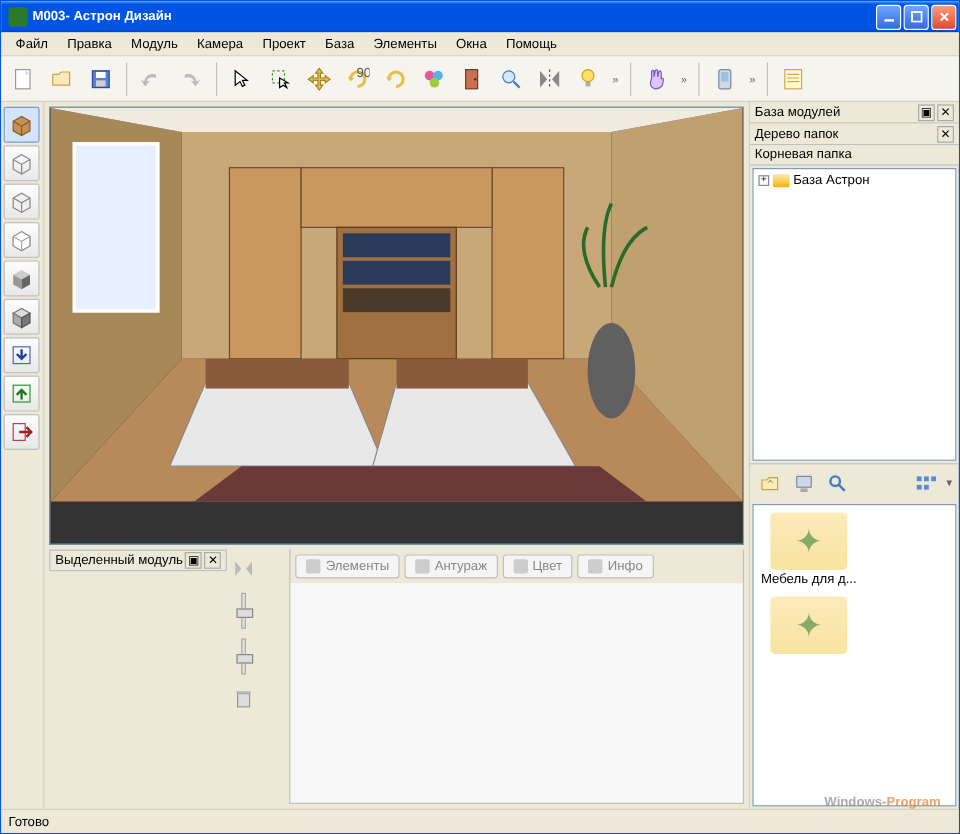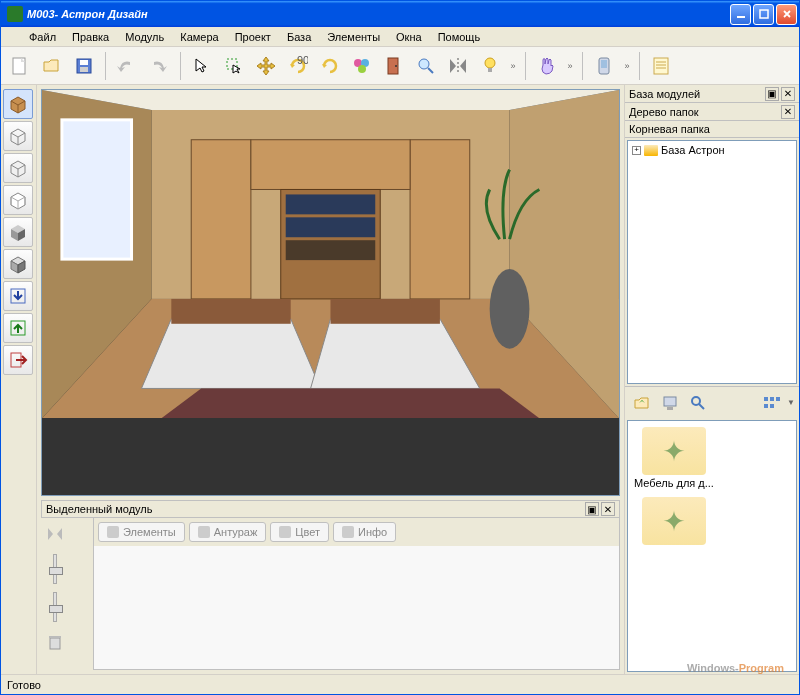--- a/index.html
+++ b/index.html
@@ -1,39 +1,39 @@
 <!DOCTYPE html>
 <html><head>
 <meta charset="utf-8">
 <style>
 * { box-sizing: border-box; margin: 0; padding: 0; font-family: Tahoma, sans-serif; font-size: 11px; }
 body { background: #ece9d8; width: 800px; height: 695px; overflow: hidden; position: relative; }
 .window { width: 800px; height: 695px; display: flex; flex-direction: column; border: 1px solid #0054e3; }
-.titlebar { height: 26px; background: linear-gradient(to bottom, #3c9bff 0%, #0054e3 10%, #0054e3 90%, #003dd9 100%); display: flex; align-items: center; padding: 0 2px 0 6px; color: white; font-size: 12px; font-weight: bold; font-style: italic; }
+.titlebar { height: 26px; background: linear-gradient(to bottom, #3c9bff 0%, #0054e3 10%, #0054e3 90%, #003dd9 100%); display: flex; align-items: center; padding: 0 2px 0 6px; color: white; font-size: 12px; font-weight: bold; }
 .titlebar .icon { width: 16px; height: 16px; background: #2a7a2a; border-radius: 2px; margin-right: 4px; }
 .titlebar .title { flex: 1; }
 .titlebar .win-btns { display: flex; gap: 2px; }
 .win-btn { width: 21px; height: 21px; border: 1px solid #fff; border-radius: 3px; display: flex; align-items: center; justify-content: center; color: white; font-weight: bold; font-size: 11px; }
 .win-btn.min { background: linear-gradient(#6fa6ff,#2f6de0); }
 .win-btn.max { background: linear-gradient(#6fa6ff,#2f6de0); }
 .win-btn.close { background: linear-gradient(#ff9b7a,#e04a2f); }
-.menubar { height: 20px; background: #ece9d8; display: flex; align-items: center; padding: 0 20px; border-bottom: 1px solid #d4d0c8; }
+.menubar { height: 20px; background: #ece9d8; display: flex; align-items: center; padding: 0 4px; border-bottom: 1px solid #d4d0c8; }
 .menubar span { padding: 2px 8px; cursor: default; }
 .toolbar { height: 38px; background: #f5f4ef; display: flex; align-items: center; padding: 0 4px; border-bottom: 1px solid #d4d0c8; gap: 2px; }
 .tb-sep { width: 1px; height: 28px; background: #c0c0c0; margin: 0 4px; }
 .tb-btn { width: 30px; height: 30px; border: 1px solid transparent; border-radius: 3px; display: flex; align-items: center; justify-content: center; cursor: pointer; }
 .tb-more { width: 12px; height: 30px; display: flex; align-items: center; justify-content: center; font-size: 9px; color: #666; }
 .main-area { flex: 1; display: flex; min-height: 0; }
 .left-toolbar { width: 36px; background: #ece9d8; border-right: 1px solid #d4d0c8; display: flex; flex-direction: column; padding: 4px 2px; gap: 2px; }
 .lt-btn { width: 30px; height: 30px; border: 1px solid #c0c0c0; background: linear-gradient(#fdfdfd,#e8e8e8); border-radius: 2px; display: flex; align-items: center; justify-content: center; cursor: pointer; }
 .lt-btn.active { border-color: #7a9cd4; background: #d4e4fc; }
 .center { flex: 1; display: flex; flex-direction: column; min-width: 0; }
 .viewport { flex: 1; margin: 4px; border: 1px solid #7f9db9; background: #333; min-height: 0; position: relative; overflow: hidden; }
 .room { position: absolute; inset: 0; }
-.panel-bottom { height: 170px; display: flex; flex-direction: column; margin: 0 4px 4px 4px; }
+.panel-bottom { height: 212px; display: flex; flex-direction: row; margin: 0 4px 4px 4px; }
 .panel-header { height: 18px; background: #ece9d8; border: 1px solid #c0c0c0; display: flex; align-items: center; padding: 0 4px; }
 .panel-header .title { flex: 1; }
 .panel-header .panel-btn { width: 14px; height: 14px; display: flex; align-items: center; justify-content: center; font-size: 10px; border: 1px solid #aaa; margin-left: 2px; cursor: pointer; }
 .tabs-row { display: flex; align-items: center; padding: 4px; gap: 4px; background: #ece9d8; border-left: 1px solid #c0c0c0; border-right: 1px solid #c0c0c0; }
 .tab-btn { padding: 3px 8px; border: 1px solid #c0c0c0; background: #f5f5f5; border-radius: 3px; display: flex; align-items: center; gap: 4px; cursor: pointer; color: #888; }
 .tab-btn .ti { width: 12px; height: 12px; background: #ccc; border-radius: 2px; }
 .tab-content { flex: 1; border: 1px solid #c0c0c0; border-top: none; background: #f8f8f8; }
 .side-controls { width: 28px; display: flex; flex-direction: column; align-items: center; gap: 8px; padding-top: 4px; }
 .sc-btn { width: 24px; height: 24px; display: flex; align-items: center; justify-content: center; color: #888; }
 .slider-stub { width: 4px; height: 30px; background: #e0e0e0; border: 1px solid #aaa; position: relative; }

